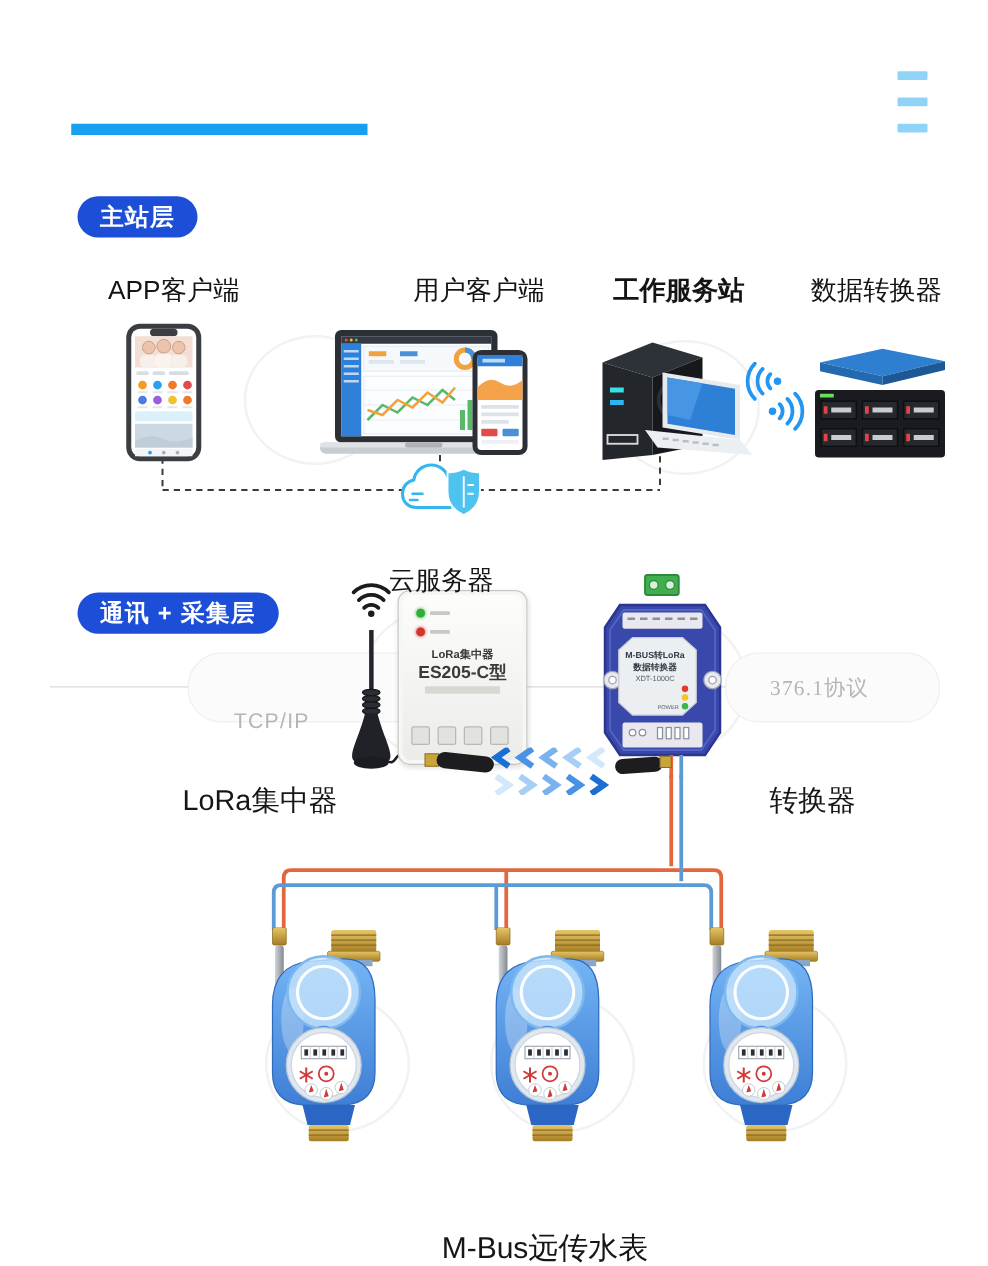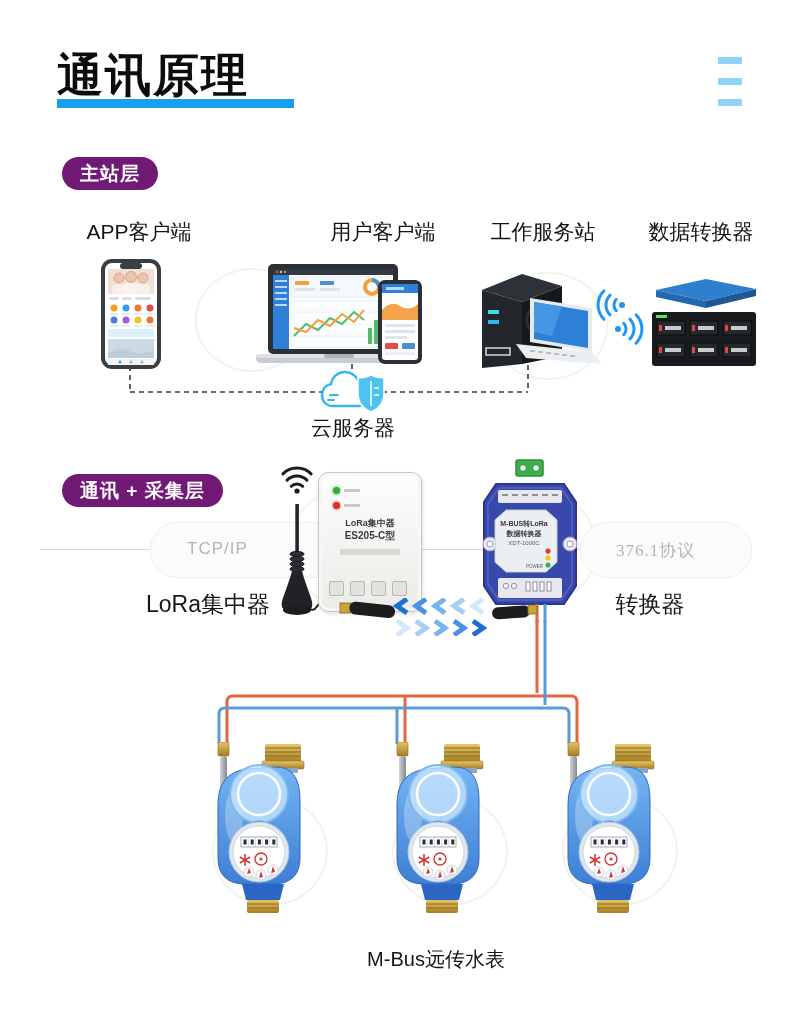--- a/index.html
+++ b/index.html
@@ -6,84 +6,83 @@
   .page{position:relative;width:790px;height:1013px;margin:0 auto;background:#fff;overflow:hidden;
         font-family:"Liberation Sans","DejaVu Sans",sans-serif;color:#1a1a1a;}
   
   .page-title{position:absolute;left:57px;top:52px;margin:0;font-size:46px;line-height:1;
               font-weight:900;letter-spacing:2px;color:#0c0c0c;z-index:3;}
   .title-underline{position:absolute;left:57px;top:99px;width:237px;height:9px;background:#18a0f0;z-index:2;}
   .menu-icon{position:absolute;left:718px;top:57px;width:24px;z-index:3;}
   .menu-icon .bar{display:block;width:24px;height:7px;margin-bottom:14px;background:#8fd3f7;border-radius:1px;}
   
   .badge{position:absolute;height:33px;padding:0 18px;display:flex;align-items:center;justify-content:center;
-         background:#701a75;color:#fff;font-size:19px;font-weight:bold;border-radius:17px;z-index:3;letter-spacing:1px;}
+         background:#1d4ed8;color:#fff;font-size:19px;font-weight:bold;border-radius:17px;z-index:3;letter-spacing:1px;}
   .badge-master{left:62px;top:157px;}
   .badge-collection{left:62px;top:474px;text-align:right;}
   
   .col-label{position:absolute;top:218px;transform:translateX(-50%);font-size:21px;color:#141414;white-space:nowrap;z-index:3;}
-  .caption{position:absolute;transform:translateX(-50%);white-space:nowrap;color:#161616;z-index:4;}
+  .caption{position:absolute;transform:translateX(-50%);white-space:nowrap;color:#161616;z-index:4;margin-top:36px;}
   .cloud-label{top:414px;left:353px;font-size:21px;}
   .lora-label{top:589px;left:208px;font-size:23px;}
   .conv-label{top:589px;left:650px;font-size:23px;}
-  .meters-label{top:946px;left:436px;font-size:20px;}
+  .meters-label{top:946px;left:436px;font-size:24px;}
   
   .proto-line{position:absolute;left:40px;top:549px;width:710px;height:1px;background:#dadada;z-index:0;}
   .wm-pill{position:absolute;top:522px;height:54px;border-radius:27px;background:#fbfbfb;border:1px solid #efefef;z-index:1;}
   .wm-pill.left{left:150px;width:200px;}
   .wm-pill.right{left:580px;width:170px;}
   .proto-text{position:absolute;top:539px;font-size:17px;color:#b5b5b5;letter-spacing:1px;z-index:2;white-space:nowrap;}
-  .proto-text.left{left:187px;}
+  .proto-text.left{left:187px;margin-top:28px;}
   .proto-text.right{left:616px;font-family:Liberation Serif, serif;}
   
   .wm-circle{position:absolute;border:2px solid #f2f2f2;border-radius:50%;z-index:0;}
   
   .layer{position:absolute;left:0;top:0;z-index:1;pointer-events:none;}
   .art{position:absolute;z-index:2;}
   
   .lora-device{position:absolute;left:318px;top:472px;width:102px;height:138px;z-index:2;
                background:linear-gradient(180deg,#fdfdfc,#ebebe8);border:1px solid #c7c7c2;border-radius:10px;
                box-shadow:inset 0 0 0 3px #f6f6f4, 1px 2px 4px rgba(0,0,0,.12);}
   .led{position:absolute;width:7px;height:7px;border-radius:50%;}
   .led.green{left:14px;top:14px;background:#2fae3a;box-shadow:0 0 3px #2fae3a;}
   .led.red{left:14px;top:29px;background:#d2332a;box-shadow:0 0 3px #d2332a;}
   .led-lbl{position:absolute;width:16px;height:3px;background:#c9c9c4;border-radius:1px;}
   .led-lbl.a{left:25px;top:16px;} .led-lbl.b{left:25px;top:31px;}
   .lora-txt{position:absolute;left:0;width:100%;text-align:center;font-weight:bold;color:#3a3a3a;}
   .lora-txt.l1{top:44px;font-size:9px;}
-  .lora-txt.l2{top:56px;font-size:10px;}
+  .lora-txt.l2{top:56px;font-size:14px;}
   .lora-bar{position:absolute;left:21px;top:76px;width:60px;height:6px;background:#d8d8d3;border-radius:1px;}
   .lora-ports{position:absolute;left:10px;top:108px;width:82px;display:flex;gap:6px;}
   .lora-ports span{width:13px;height:13px;background:#e2e2de;border:1px solid #b9b9b4;border-radius:2px;}
 </style>
 </head>
 <body>
 
 <div class="page">
 
   <div class="wm-circle" style="left:195px;top:268px;width:110px;height:100px;"></div>
   <div class="wm-circle" style="left:488px;top:272px;width:116px;height:104px;"></div>
   <div class="wm-circle" style="left:288px;top:486px;width:124px;height:118px;"></div>
   <div class="wm-circle" style="left:482px;top:492px;width:112px;height:108px;"></div>
   <div class="wm-circle" style="left:212px;top:796px;width:112px;height:106px;"></div>
   <div class="wm-circle" style="left:392px;top:796px;width:112px;height:106px;"></div>
   <div class="wm-circle" style="left:562px;top:796px;width:112px;height:106px;"></div>
 
   <div class="title-underline"></div>
-  <h1 class="page-title">通讯原理</h1>
   <div class="menu-icon">
     <span class="bar"></span>
     <span class="bar"></span>
     <span class="bar"></span>
   </div>
 
   <div class="badge badge-master">主站层</div>
   <div class="col-label" style="left:139px;">APP客户端</div>
   <div class="col-label" style="left:356px;margin-left:27px;">用户客户端</div>
-  <div class="col-label" style="left:543px;">工作服务站</div>
+  <div class="col-label" style="left:543px;font-weight:bold;">工作服务站</div>
   <div class="col-label" style="left:701px;">数据转换器</div>
 
   <svg class="layer" width="790" height="1013">
     <g stroke="#3a3a3a" stroke-width="1.6" stroke-dasharray="5 4" fill="none">
       <path d="M130,366 V392"></path>
       <path d="M130,392 H528"></path>
       <path d="M352,364 V380"></path>
       <path d="M528,356 V392"></path>
     </g>
   </svg>

